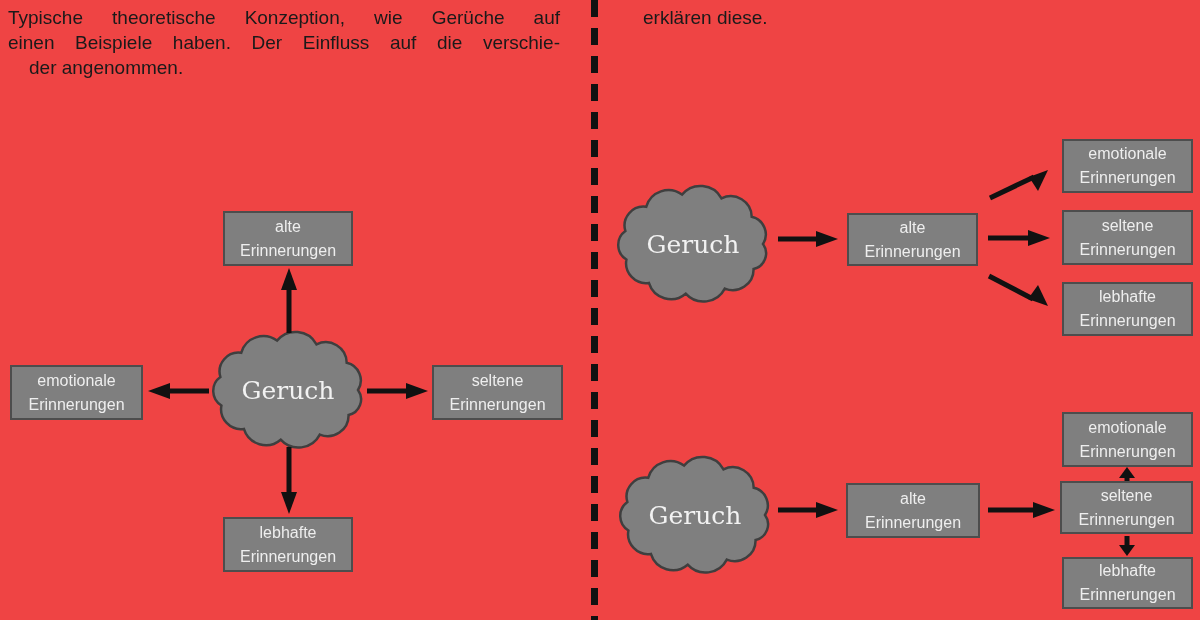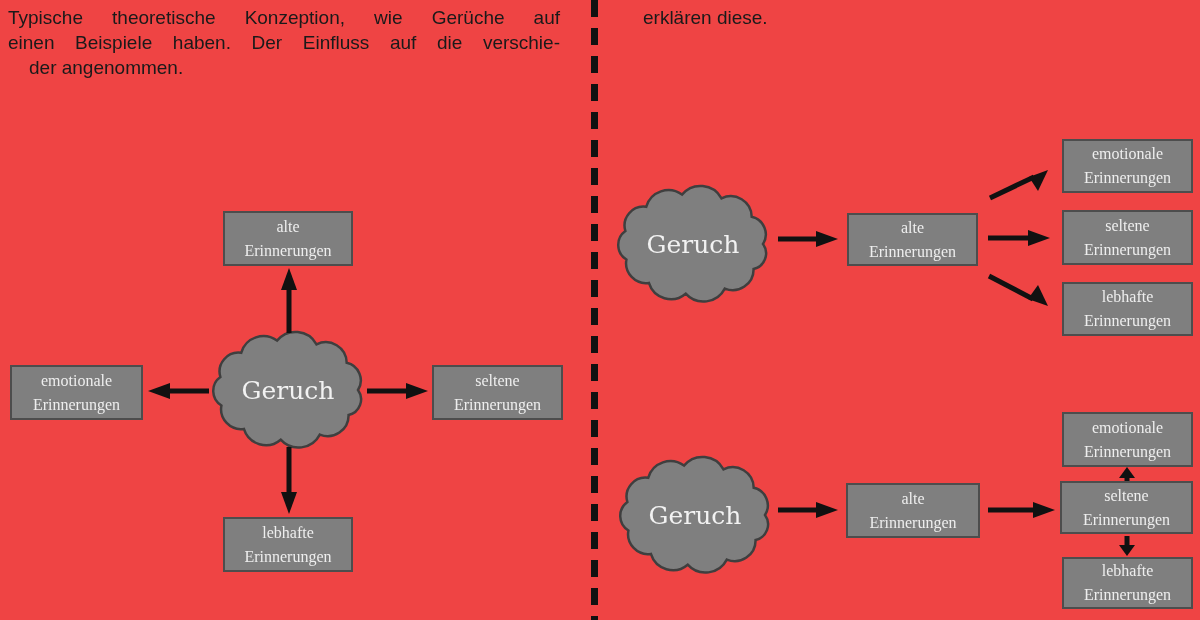--- a/index.html
+++ b/index.html
@@ -27,21 +27,21 @@
   }
   .mem-box {
     position: absolute;
     background: #7f7f7f;
     border: 2px solid #4d4d4d;
     box-sizing: border-box;
     display: flex;
     flex-direction: column;
     align-items: center;
     justify-content: center;
-    font-family: Liberation Serif, serif;
+    font-family: Liberation Sans, sans-serif;
     font-size: 16px;
     line-height: 24px;
     color: #eeeeee;
     text-align: center;
   }
   svg#diagram-layer { position: absolute; left: 0; top: 0; }
   .cloud { fill: #7f7f7f; stroke: #3f3f3f; stroke-width: 2.5; }
   .cloud-text {
     font-family: "DejaVu Serif", serif;
     font-size: 25px;

